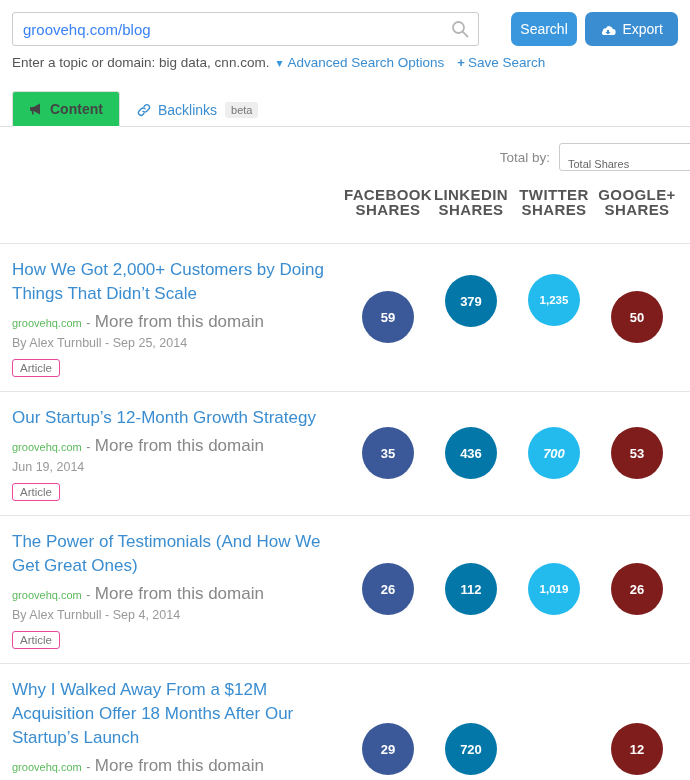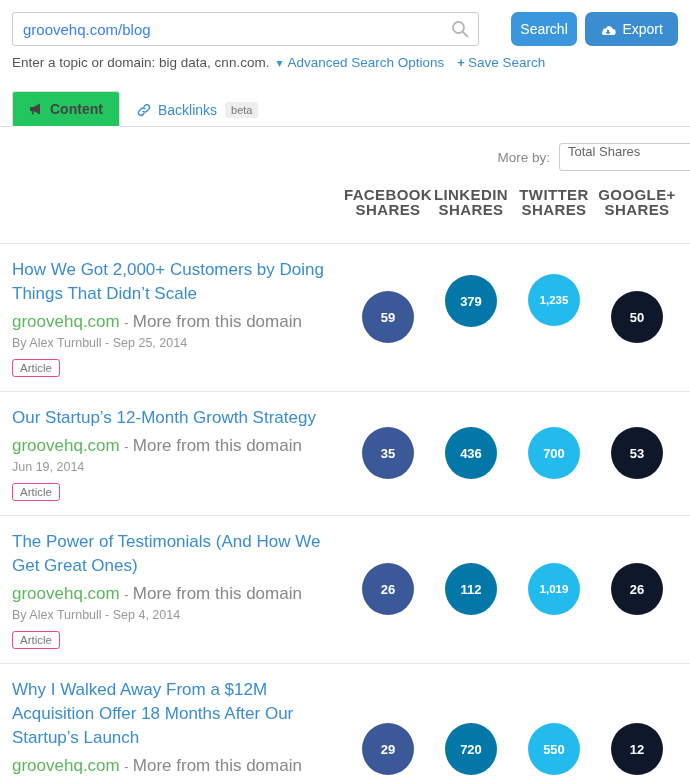--- a/index.html
+++ b/index.html
@@ -177,25 +177,25 @@
     font-size: 13.5px;
     color: #888;
     margin-right: 9px;
   }
   .sort-select {
     width: 132px;
     height: 28px;
     box-sizing: border-box;
     border: 1px solid #ccc;
     border-radius: 3px 0 0 3px;
-    font-size: 13px;
+    font-size: 11px;
     color: #666;
     padding: 0 8px;
     display: flex;
-    align-items: flex-start;
+    align-items: flex-end;
     background: #fff;
   }
 
   
   .col-head {
     position: relative;
     height: 56px;
     margin-top: 16px;
     border-bottom: 1px solid #e5e5e5;
   }
@@ -232,21 +232,21 @@
   .r-title {
     font-size: 17px;
     line-height: 24px;
     color: #3a8dd0;
     text-decoration: none;
     cursor: pointer;
     display: block;
     margin-bottom: 6px;
   }
   .r-domain {
-    font-size: 17px;
+    font-size: 11px;
     color: #5cb85c;
     text-decoration: none;
     cursor: pointer;
   }
   .r-sep { font-size: 12.5px; color: #888; }
   .r-more {
     font-size: 17px;
     color: #888;
     text-decoration: none;
     cursor: pointer;
@@ -276,21 +276,21 @@
     display: flex;
     align-items: center;
     justify-content: center;
     color: #fff;
     font-size: 13px;
     font-weight: bold;
   }
   .b-fb { left: 362px; background: #3b5998; }
   .b-li { left: 445px; background: #0277a8; }
   .b-tw { left: 528px; background: #23bbee; }
-  .b-gp { left: 611px; background: #0f172a; text-align: right; }
+  .b-gp { left: 611px; background: #7f1d1d; text-align: right; }
   .bubble.small-txt { font-size: 11.5px; }
 </style>
 </head>
 <body>
 
 <div class="page">
 
   <div class="search-row">
     <div class="search-box">
       <input class="search-input" type="text" value="groovehq.com/blog" placeholder="Enter a topic or domain" style="">
@@ -336,21 +336,21 @@
           <path d="M6 8.2a2.6 2.6 0 0 0 3.7 0l2-2a2.6 2.6 0 0 0-3.7-3.7l-.9.9"></path>
           <path d="M8 5.8a2.6 2.6 0 0 0-3.7 0l-2 2a2.6 2.6 0 0 0 3.7 3.7l.9-.9"></path>
         </svg>
       </span>
       <span>Backlinks</span>
       <span class="badge-beta">beta</span>
     </div>
   </div>
 
   <div class="sort-row">
-    <span class="sort-label">More by:</span>
+    <span class="sort-label">Total by:</span>
     <div class="sort-select">
       <span>Total Shares</span>
     </div>
   </div>
 
   <div class="col-head">
     <div class="ch ch-fb">
       <div>FACEBOOK</div>
       <div>SHARES</div>
     </div>
@@ -373,36 +373,35 @@
         <div class="r-left"><a class="r-title">How We Got 2,000+ Customers by Doing Things That Didn’t Scale</a><div><a class="r-domain">groovehq.com</a> <span class="r-sep">-</span> <a class="r-more">More from this domain</a></div><div class="r-meta">By Alex Turnbull - Sep 25, 2014</div><span class="r-tag">Article</span></div>
         <div class="bubble b-fb" style="top: 47px;">59</div>
         <div class="bubble b-li" style="top: 31px;">379</div>
         <div class="bubble b-tw small-txt" style="top: 30px; text-align: right;">1,235</div>
         <div class="bubble b-gp" style="top: 47px;">50</div>
       </div>
       <div class="result">
         <div class="r-left"><a class="r-title">Our Startup’s 12-Month Growth Strategy</a><div><a class="r-domain">groovehq.com</a> <span class="r-sep">-</span> <a class="r-more">More from this domain</a></div><div class="r-meta">Jun 19, 2014</div><span class="r-tag">Article</span></div>
         <div class="bubble b-fb" style="top: 35px;">35</div>
         <div class="bubble b-li" style="top: 35px;">436</div>
-        <div class="bubble b-tw" style="top: 35px;">700</div>
+        <div class="bubble b-tw" style="top: 35px; font-style: italic;">700</div>
         <div class="bubble b-gp" style="top: 35px;">53</div>
       </div>
       <div class="result">
         <div class="r-left"><a class="r-title">The Power of Testimonials (And How We Get Great Ones)</a><div><a class="r-domain">groovehq.com</a> <span class="r-sep">-</span> <a class="r-more">More from this domain</a></div><div class="r-meta">By Alex Turnbull - Sep 4, 2014</div><span class="r-tag">Article</span></div>
         <div class="bubble b-fb" style="top: 47px;">26</div>
         <div class="bubble b-li" style="top: 47px;">112</div>
         <div class="bubble b-tw small-txt" style="top: 47px;">1,019</div>
         <div class="bubble b-gp" style="top: 47px;">26</div>
       </div>
       <div class="result">
         <div class="r-left">
           <a class="r-title">Why I Walked Away From a $12M Acquisition Offer 18 Months After Our Startup’s Launch</a>
           <div><a class="r-domain">groovehq.com</a> <span class="r-sep">-</span> <a class="r-more">More from this domain</a></div>
           <div class="r-meta">By Alex Turnbull - Nov 13, 2014</div>
         </div>
         <div class="bubble b-fb" style="top: 59px;">29</div>
         <div class="bubble b-li" style="top: 59px;">720</div>
-        <div class="bubble b-tw" style="top: 59px;">550</div>
         <div class="bubble b-gp" style="top: 59px;">12</div>
       </div>
     </div>
 
 </div>
 
 </body></html>

